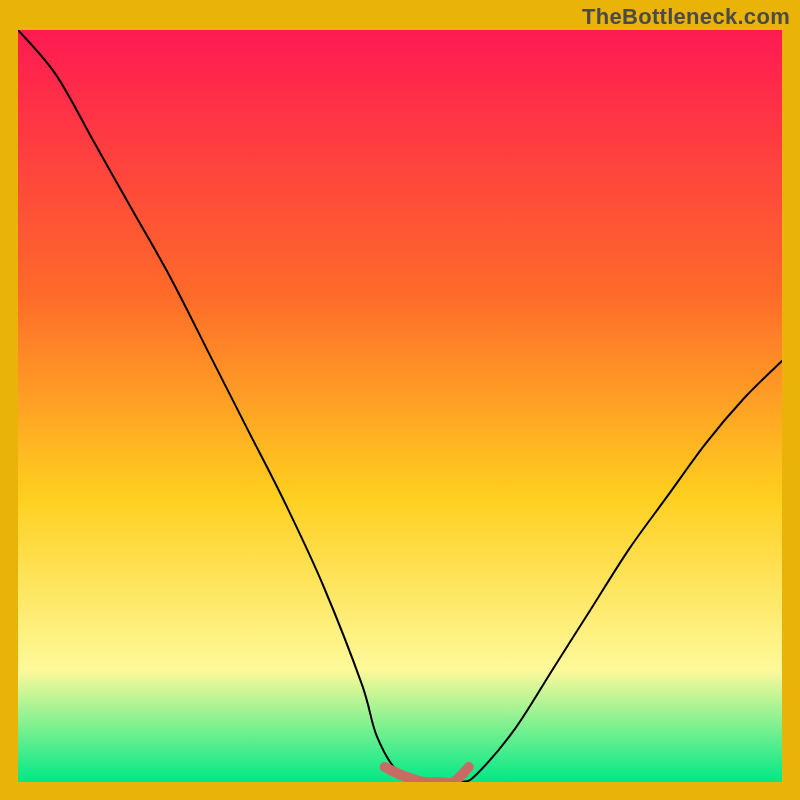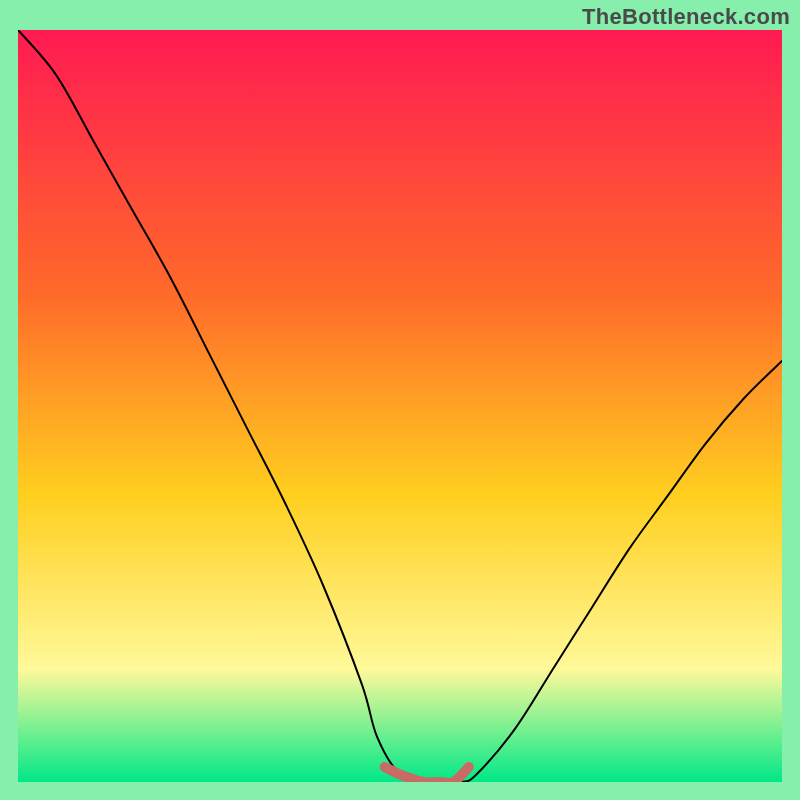--- a/index.html
+++ b/index.html
@@ -8,21 +8,21 @@
     width: 800px;
     height: 800px;
     background: #000;
     font-family: Arial, Helvetica, sans-serif;
     overflow: hidden;
   }
   .frame {
     position: relative;
     width: 800px;
     height: 800px;
-    background: #86efac;
+    background: #eab308;
   }
   .watermark {
     position: absolute;
     top: 4px;
     right: 10px;
     color: #4a4a4a;
     font-size: 22px;
     font-weight: bold;
     letter-spacing: 0.3px;
     z-index: 10;

